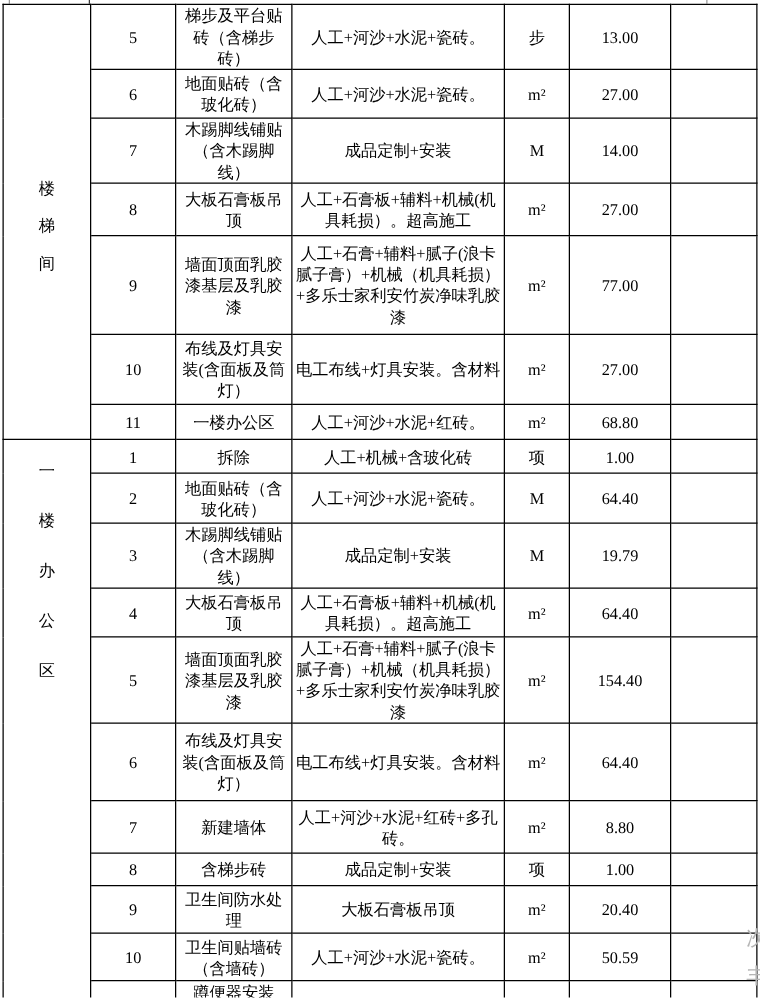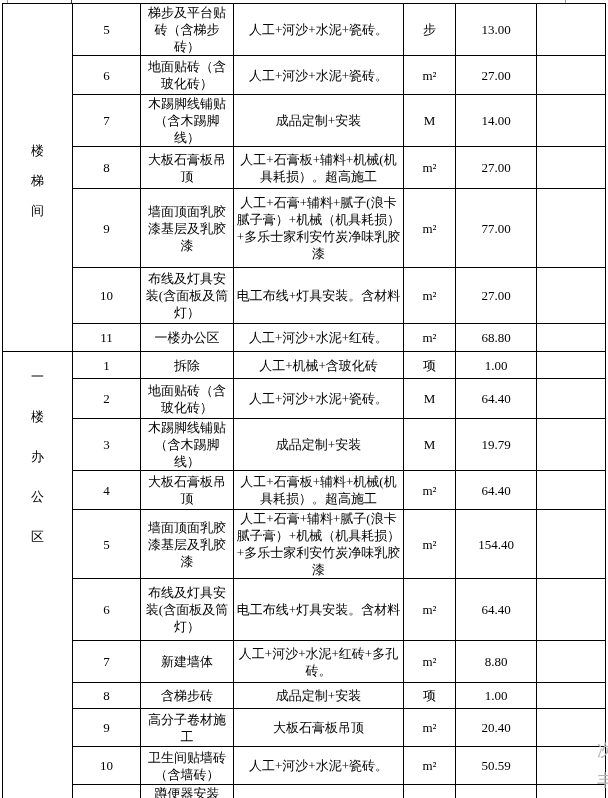--- a/index.html
+++ b/index.html
@@ -186,21 +186,21 @@
       <tr style="height:26px">
         <td class="no">8</td>
         <td class="item">含梯步砖</td>
         <td class="desc">成品定制+安装</td>
         <td class="unit">项</td>
         <td class="qty">1.00</td>
         <td class="note"></td>
       </tr>
       <tr style="height:38px">
         <td class="no">9</td>
-        <td class="item">高分子卷材施工</td>
+        <td class="item">卫生间防水处理</td>
         <td class="desc">大板石膏板吊顶</td>
         <td class="unit">m²</td>
         <td class="qty">20.40</td>
         <td class="note"></td>
       </tr>
       <tr style="height:38px">
         <td class="no">10</td>
         <td class="item">卫生间贴墙砖（含墙砖）</td>
         <td class="desc">人工+河沙+水泥+瓷砖。</td>
         <td class="unit">m²</td>

